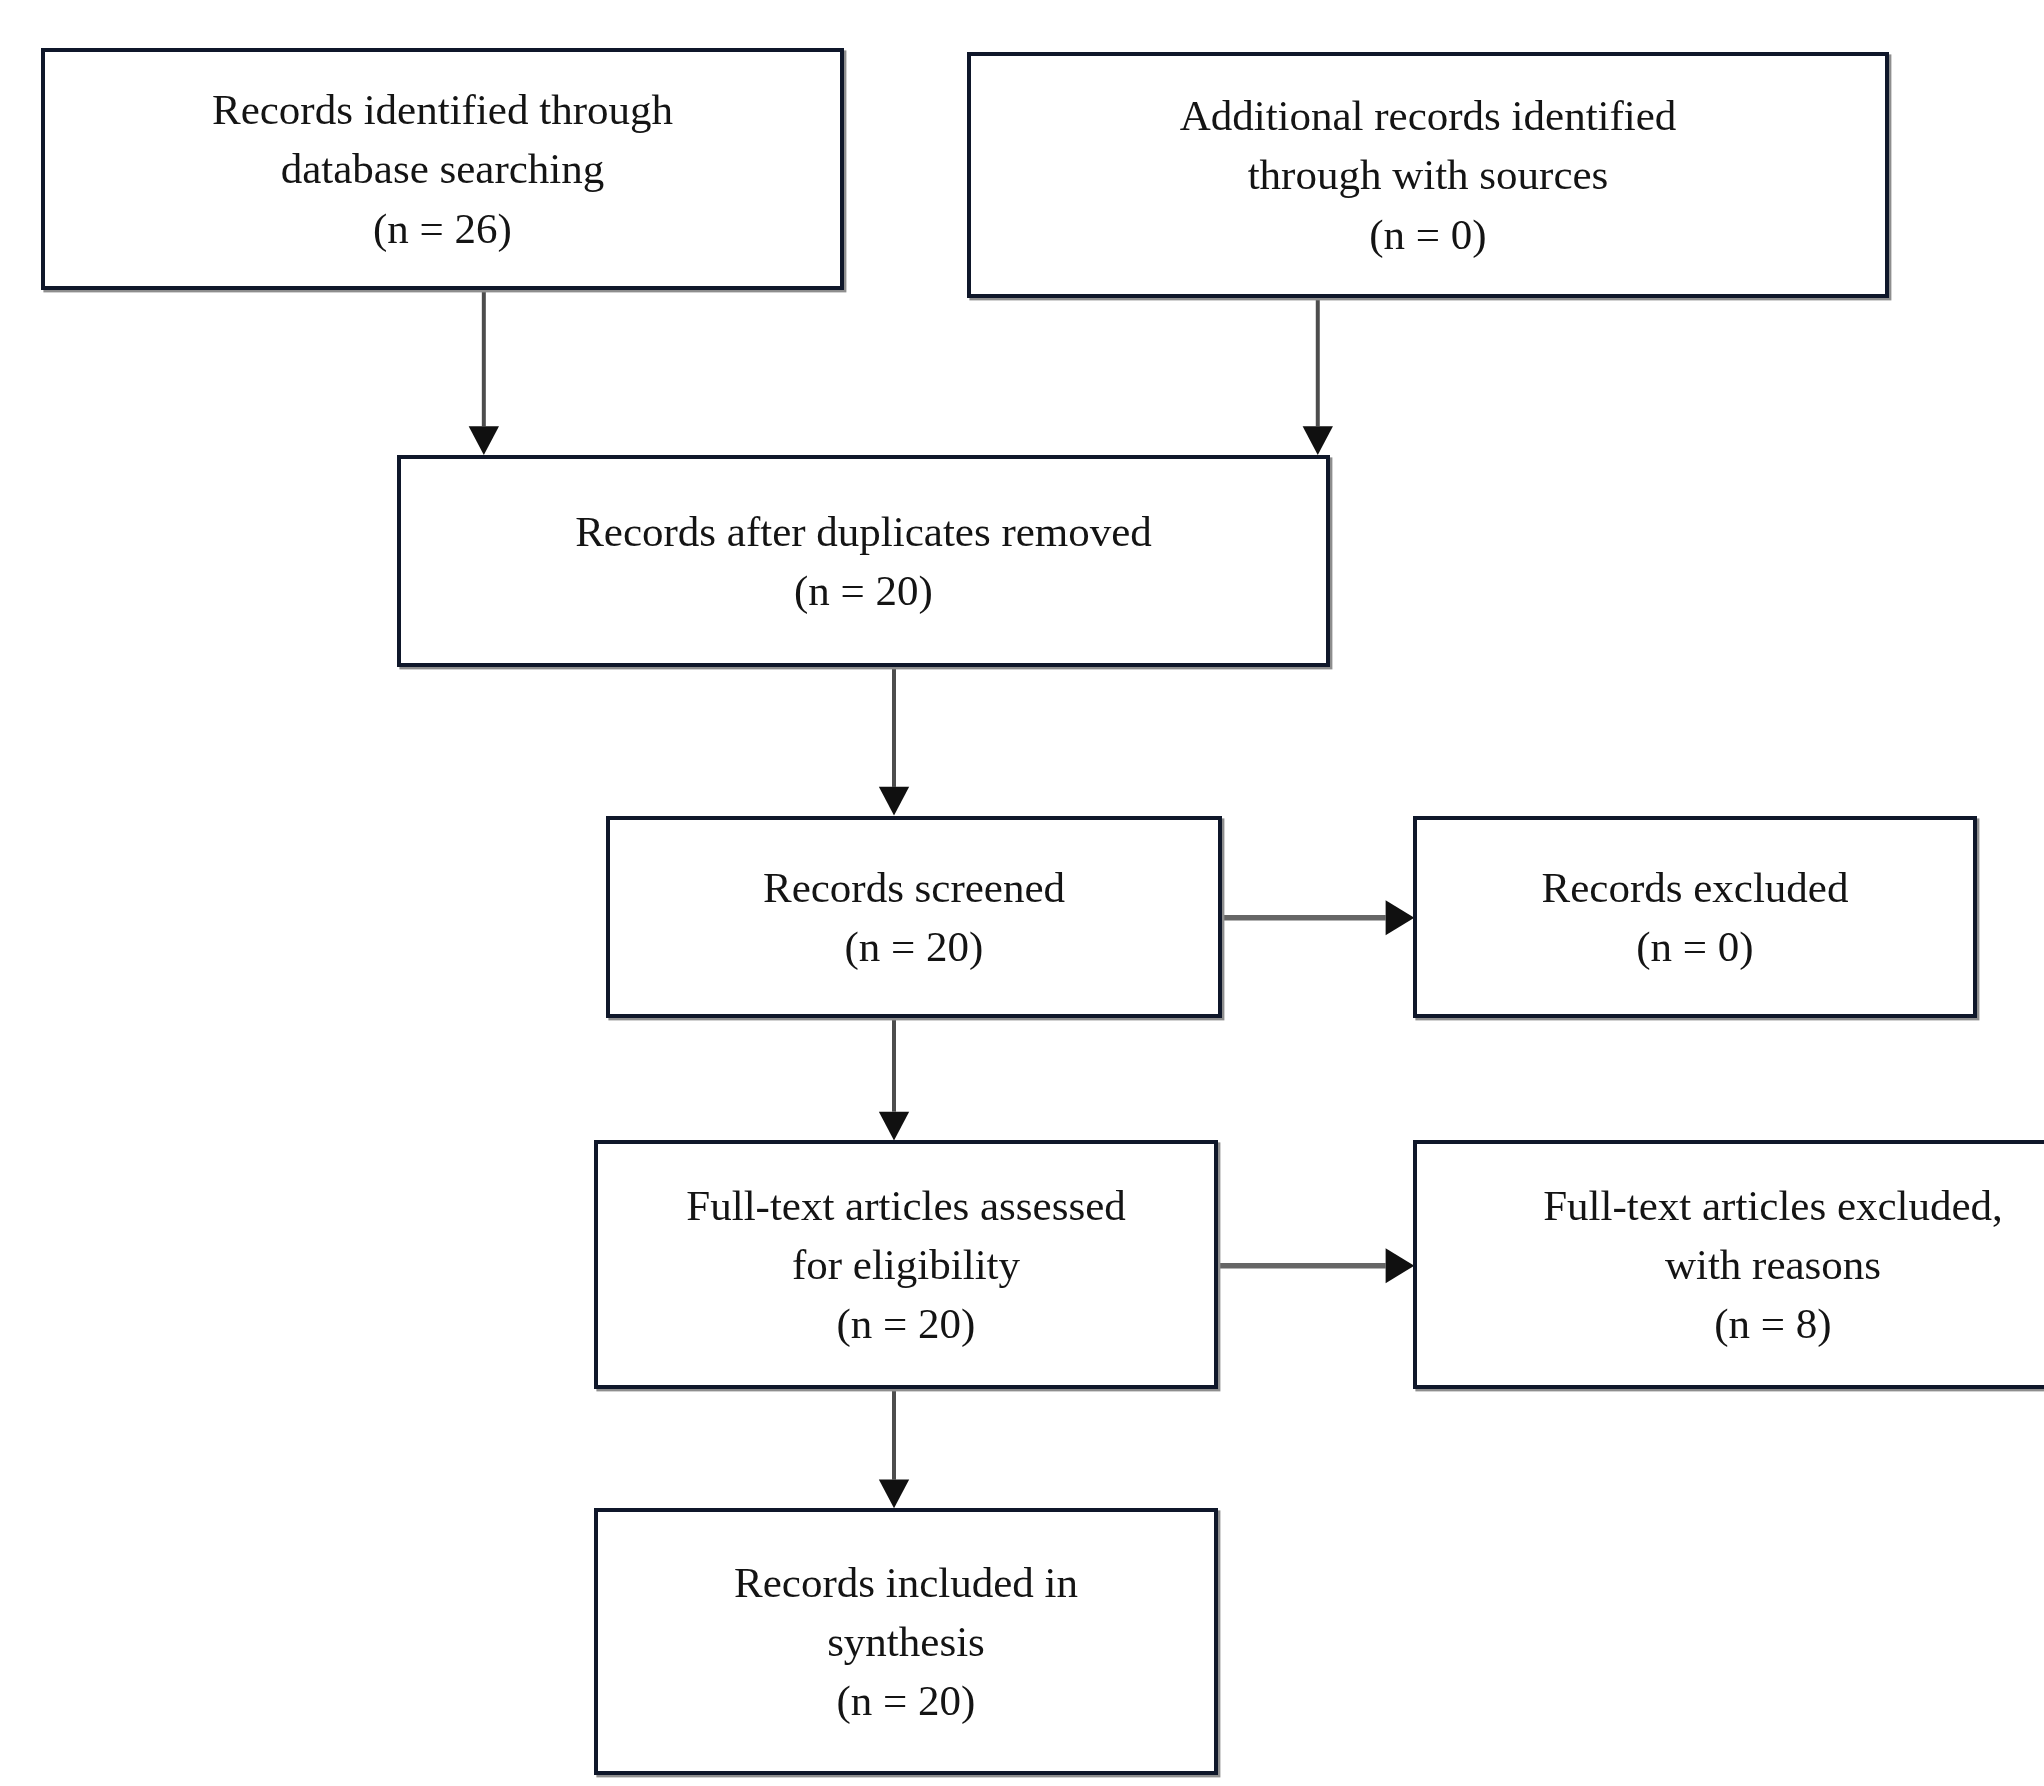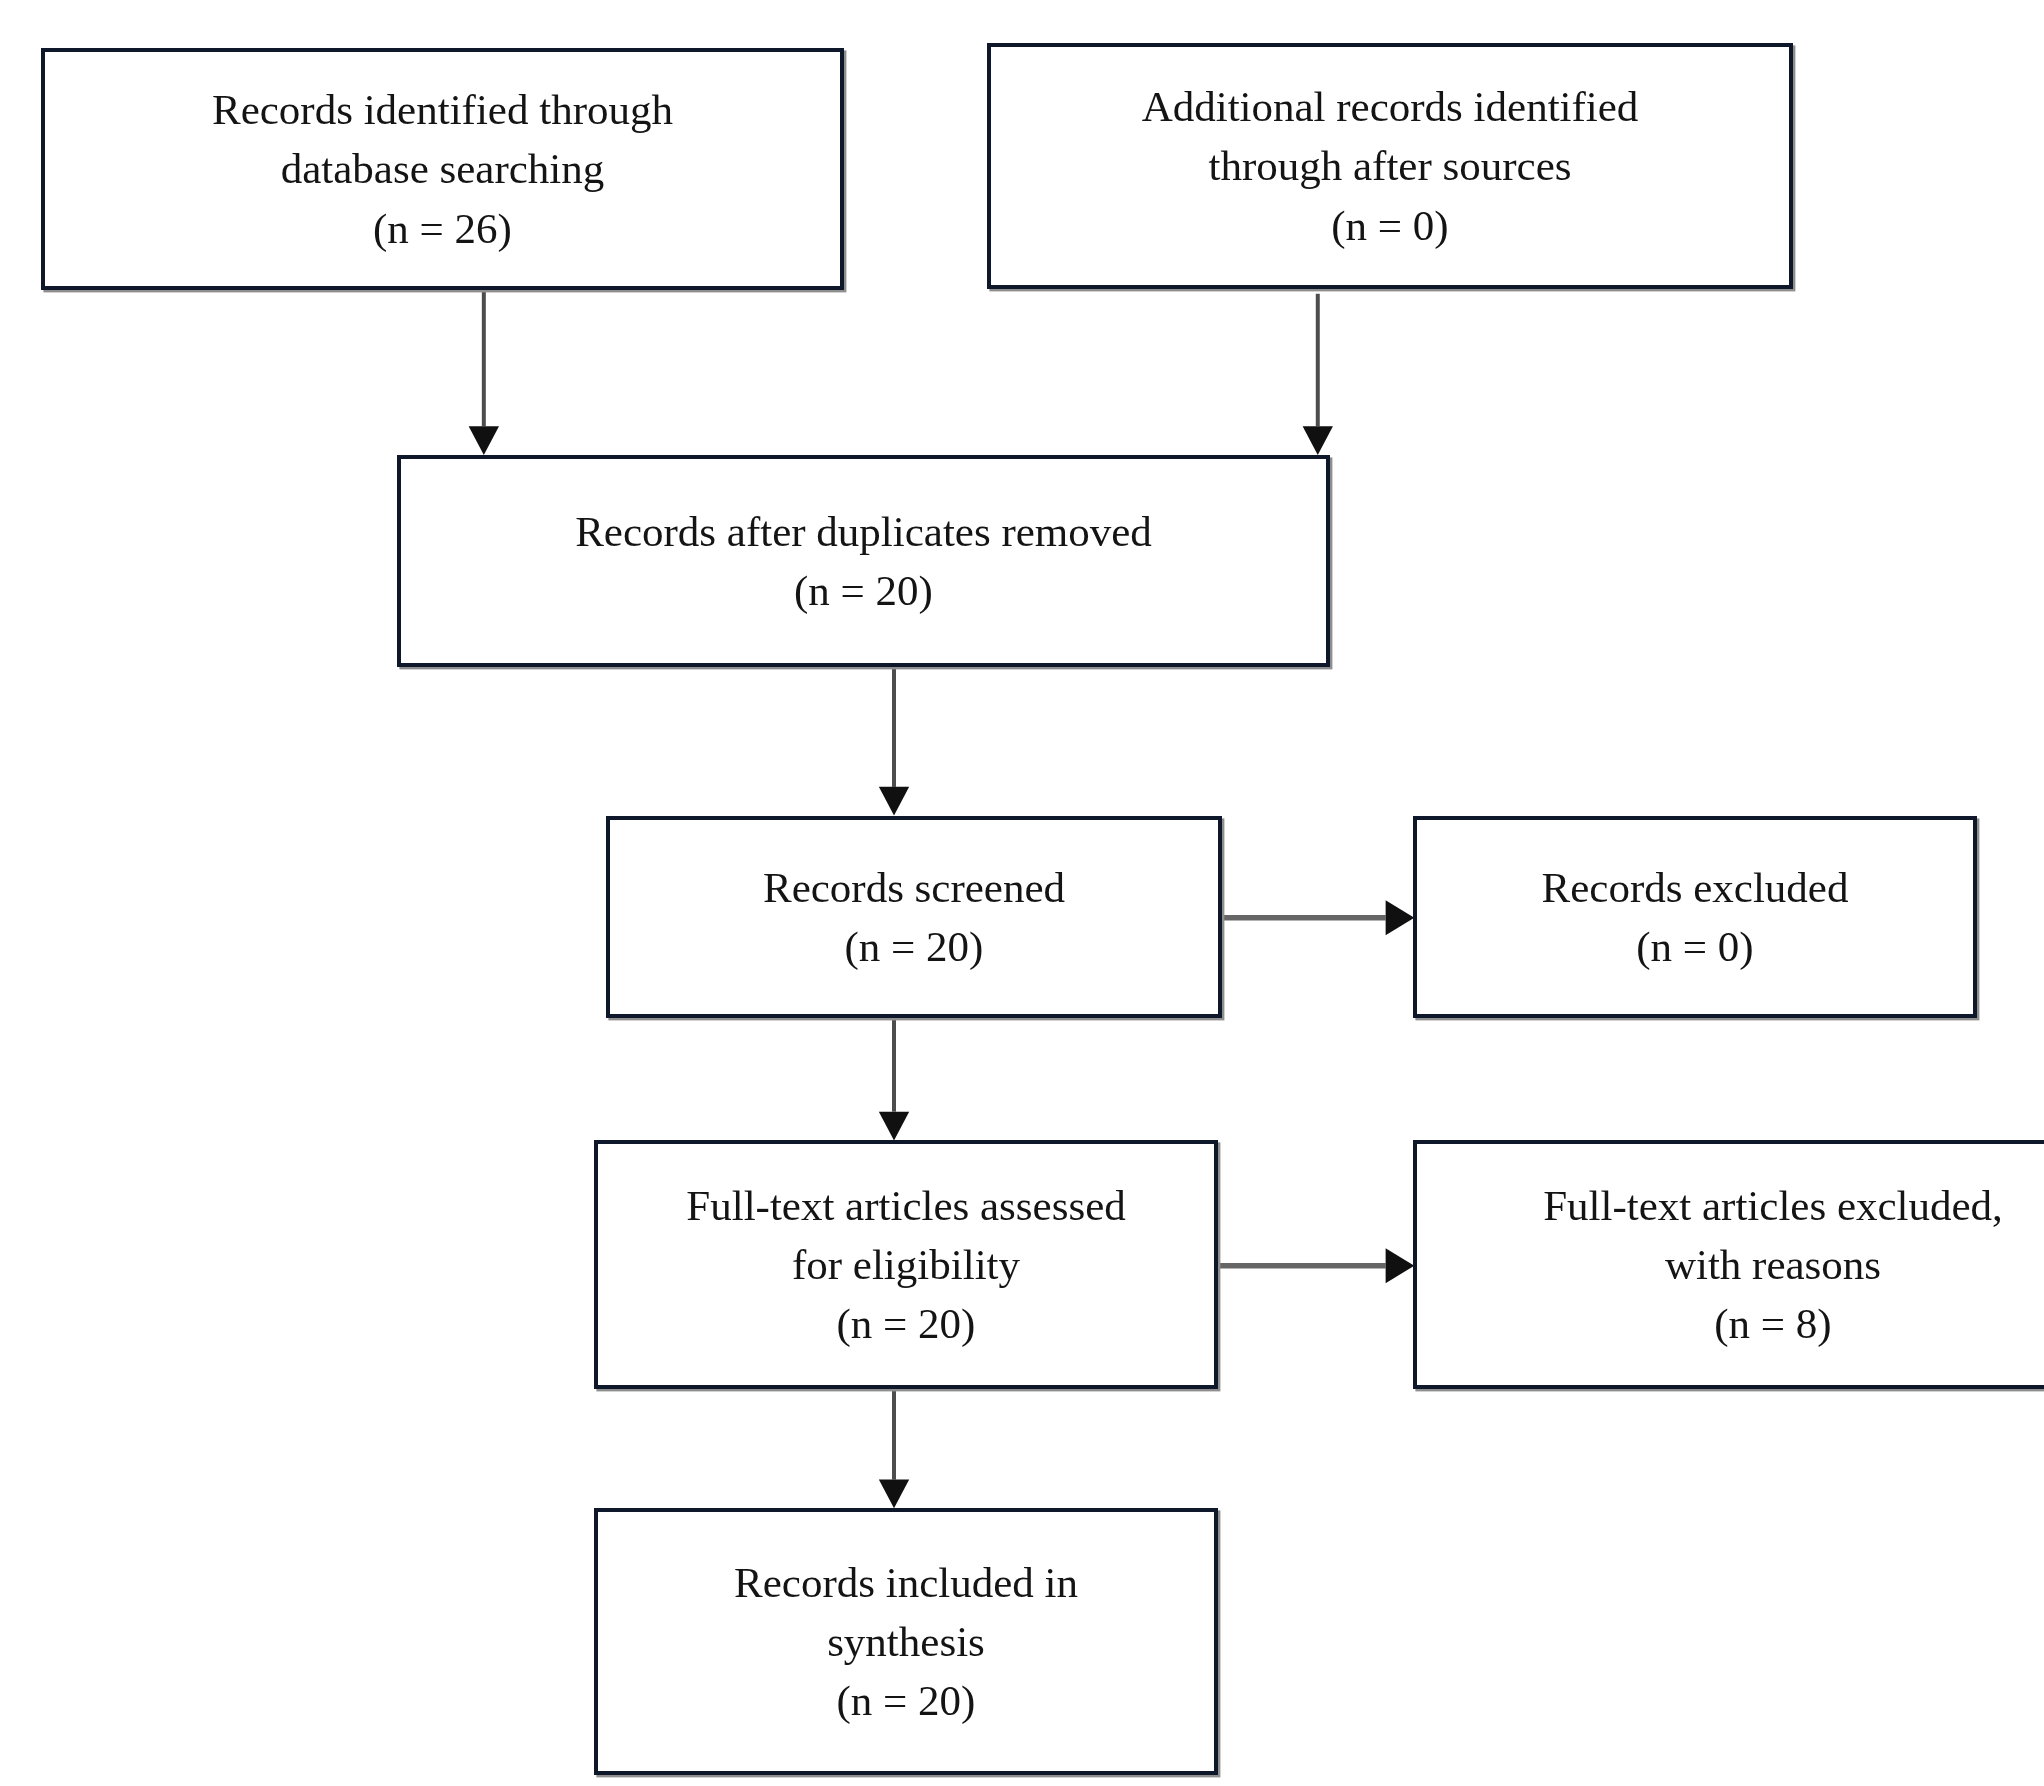--- a/index.html
+++ b/index.html
@@ -35,21 +35,21 @@
     text-align: center;
   }
   .node-text span {
     display: block;
     font-size: 43px;
     line-height: 1.38;
     white-space: nowrap;
   }
   
   #node-identified        { left:  41px; top:   48px; width: 803px; height: 242px; }
-  #node-additional        { left: 967px; top:   43px; width: 806px; height: 246px; margin-left: 20px; }
+  #node-additional        { left: 967px; top:   52px; width: 922px; height: 246px; }
   #node-deduplicated      { left:  397px; top:  455px; width: 933px; height: 212px; }
   #node-screened          { left:  606px; top: 816px; width:  616px; height: 202px; }
   #node-excluded          { left: 1413px; top: 816px; width:  564px; height: 202px; }
   #node-assessed          { left:  594px; top: 1140px; width:  624px; height: 249px; }
   #node-fulltext-excluded { left: 1413px; top: 1140px; width:  720px; height: 249px; }
   #node-included          { left:  594px; top: 1508px; width:  624px; height: 267px; }
 
   .vline { stroke: #4d4d4d; stroke-width: 5; }
   .hline { stroke: #666666; stroke-width: 7; }
   .head  { fill: #101010; }
@@ -94,21 +94,21 @@
     <div class="node-text">
       <span>Records identified through</span>
       <span>database searching</span>
       <span>(n = 26)</span>
     </div>
   </div>
 
   <div class="node" id="node-additional">
     <div class="node-text">
       <span>Additional records identified</span>
-      <span>through after sources</span>
+      <span>through with sources</span>
       <span>(n = 0)</span>
     </div>
   </div>
 
   <div class="node" id="node-deduplicated">
     <div class="node-text">
       <span>Records after duplicates removed</span>
       <span>(n = 20)</span>
     </div>
   </div>

